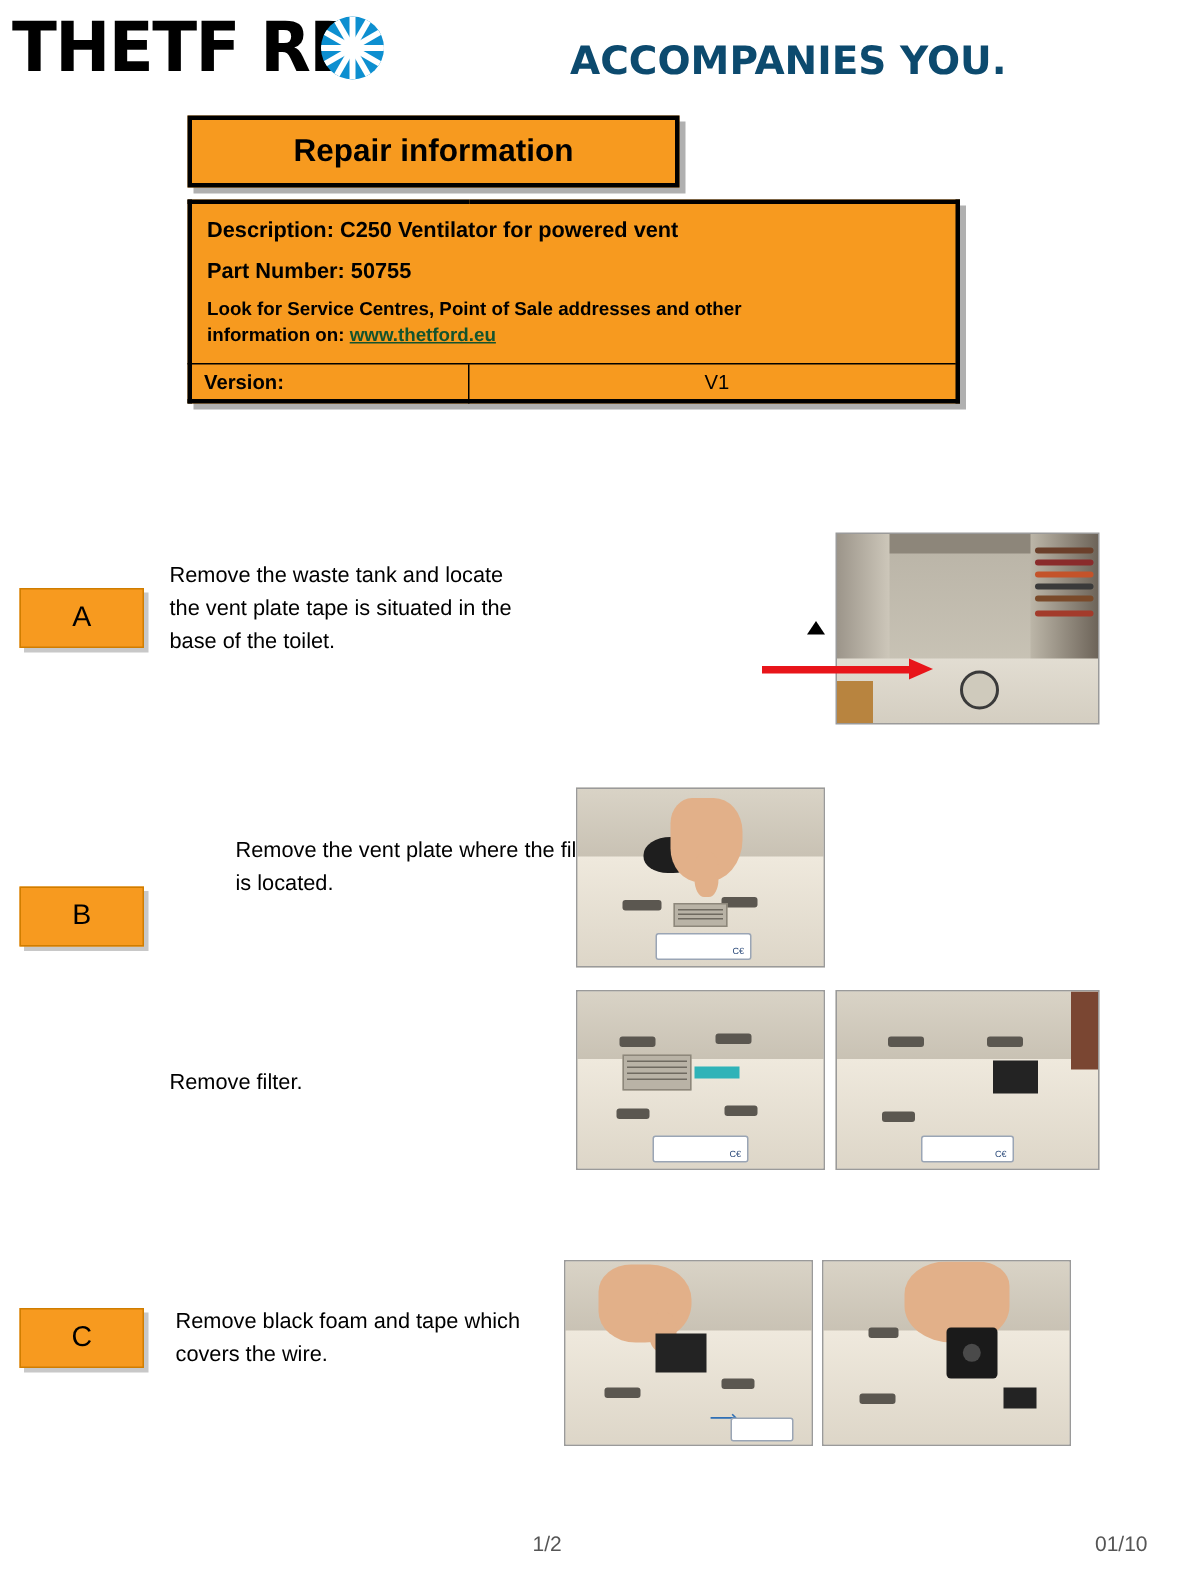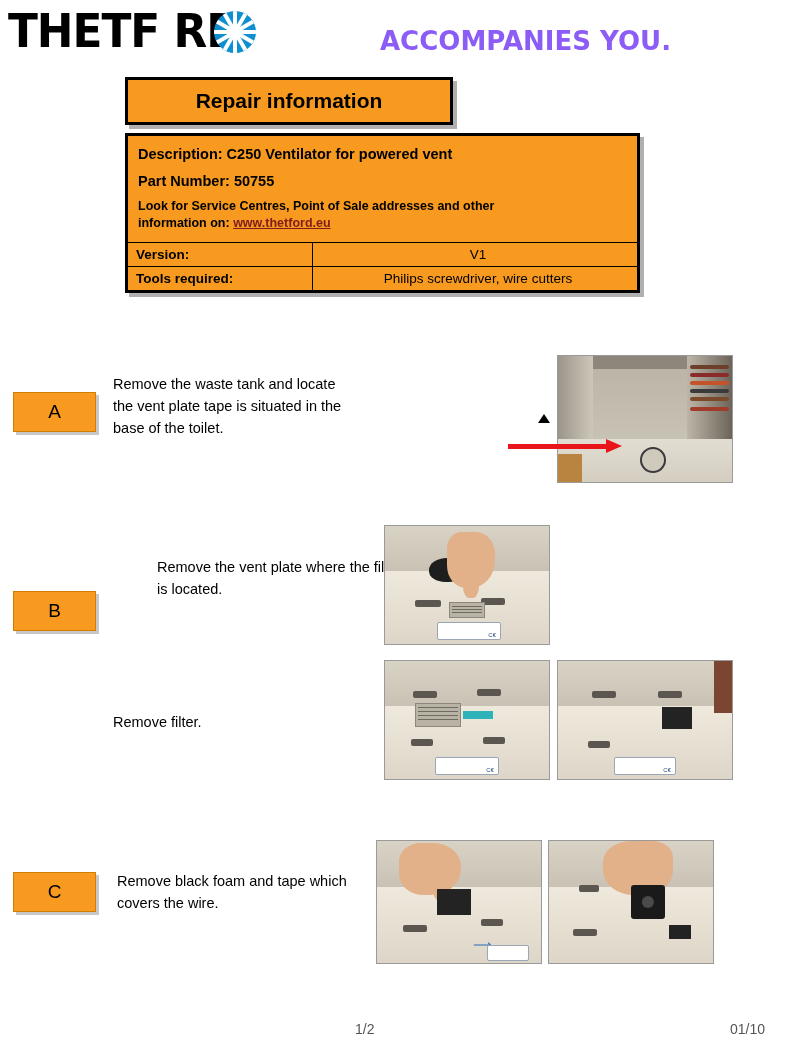--- a/index.html
+++ b/index.html
@@ -73,21 +73,21 @@
     background: #ffffff;
     transform-origin: 50% 0%;
   }
   .tagline {
     position: absolute;
     left: 372px;
     top: 20px;
     font-family: "DejaVu Sans", sans-serif;
     font-weight: bold;
     font-size: 26px;
-    color: #8b5cf6;
+    color: #0c4a6e;
     letter-spacing: 0px;
   }
 
   
   .title-box {
     position: absolute;
     left: 125px;
     top: 77px;
     width: 328px;
     height: 48px;
@@ -134,21 +134,21 @@
     font-size: 14.5px;
     margin-top: 6px;
   }
   .info-head .line3 {
     font-weight: bold;
     font-size: 12.5px;
     margin-top: 6px;
     line-height: 1.35;
   }
   .info-head a {
-    color: #7f1d1d;
+    color: #14532d;
     text-decoration: underline;
   }
   .lbl {
     width: 168px;
     font-weight: bold;
     font-size: 13px;
   }
   .val {
     font-size: 13px;
     padding-left: 14px !important;
@@ -352,24 +352,20 @@
         <span>Look for Service Centres, Point of Sale addresses and other</span><br>
         <span>information on:</span>
         <a href="#">www.thetford.eu</a>
       </div>
     </td>
   </tr>
   <tr>
     <td class="lbl">Version:</td>
     <td class="val">V1</td>
   </tr>
-  <tr>
-    <td class="lbl">Tools required:</td>
-    <td class="val">Philips screwdriver, wire cutters</td>
-  </tr>
 </tbody>
   </table>
 
 <div class="step-badge" style="left:13px; top:392px;">
   <span>A</span>
 </div>
 <div class="step-text" style="left:113px; top:374px; width:245px;">Remove the waste tank and locate the vent plate tape is situated in the base of the toilet.</div>
 
 <div class="photo pA" style="left:557px; top:355px; width:176px; height:128px;">
   <div class="top-strip"></div>

